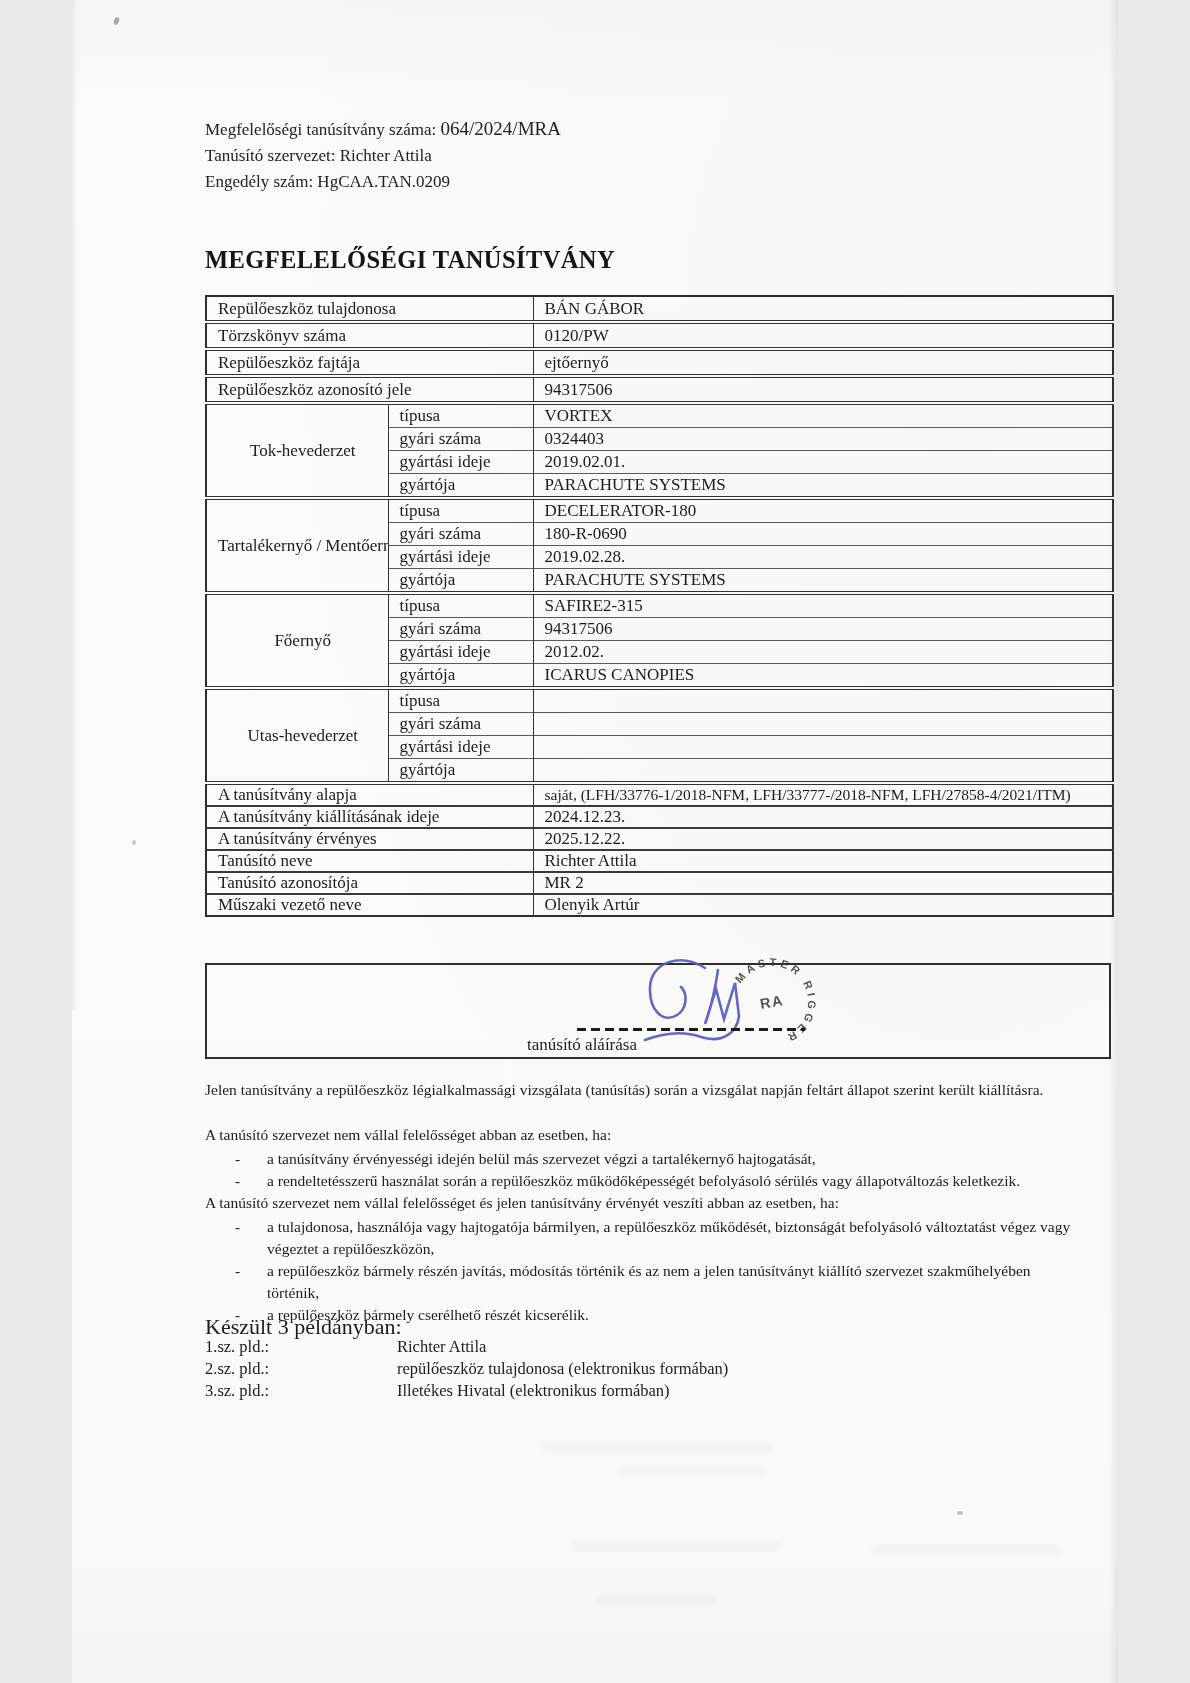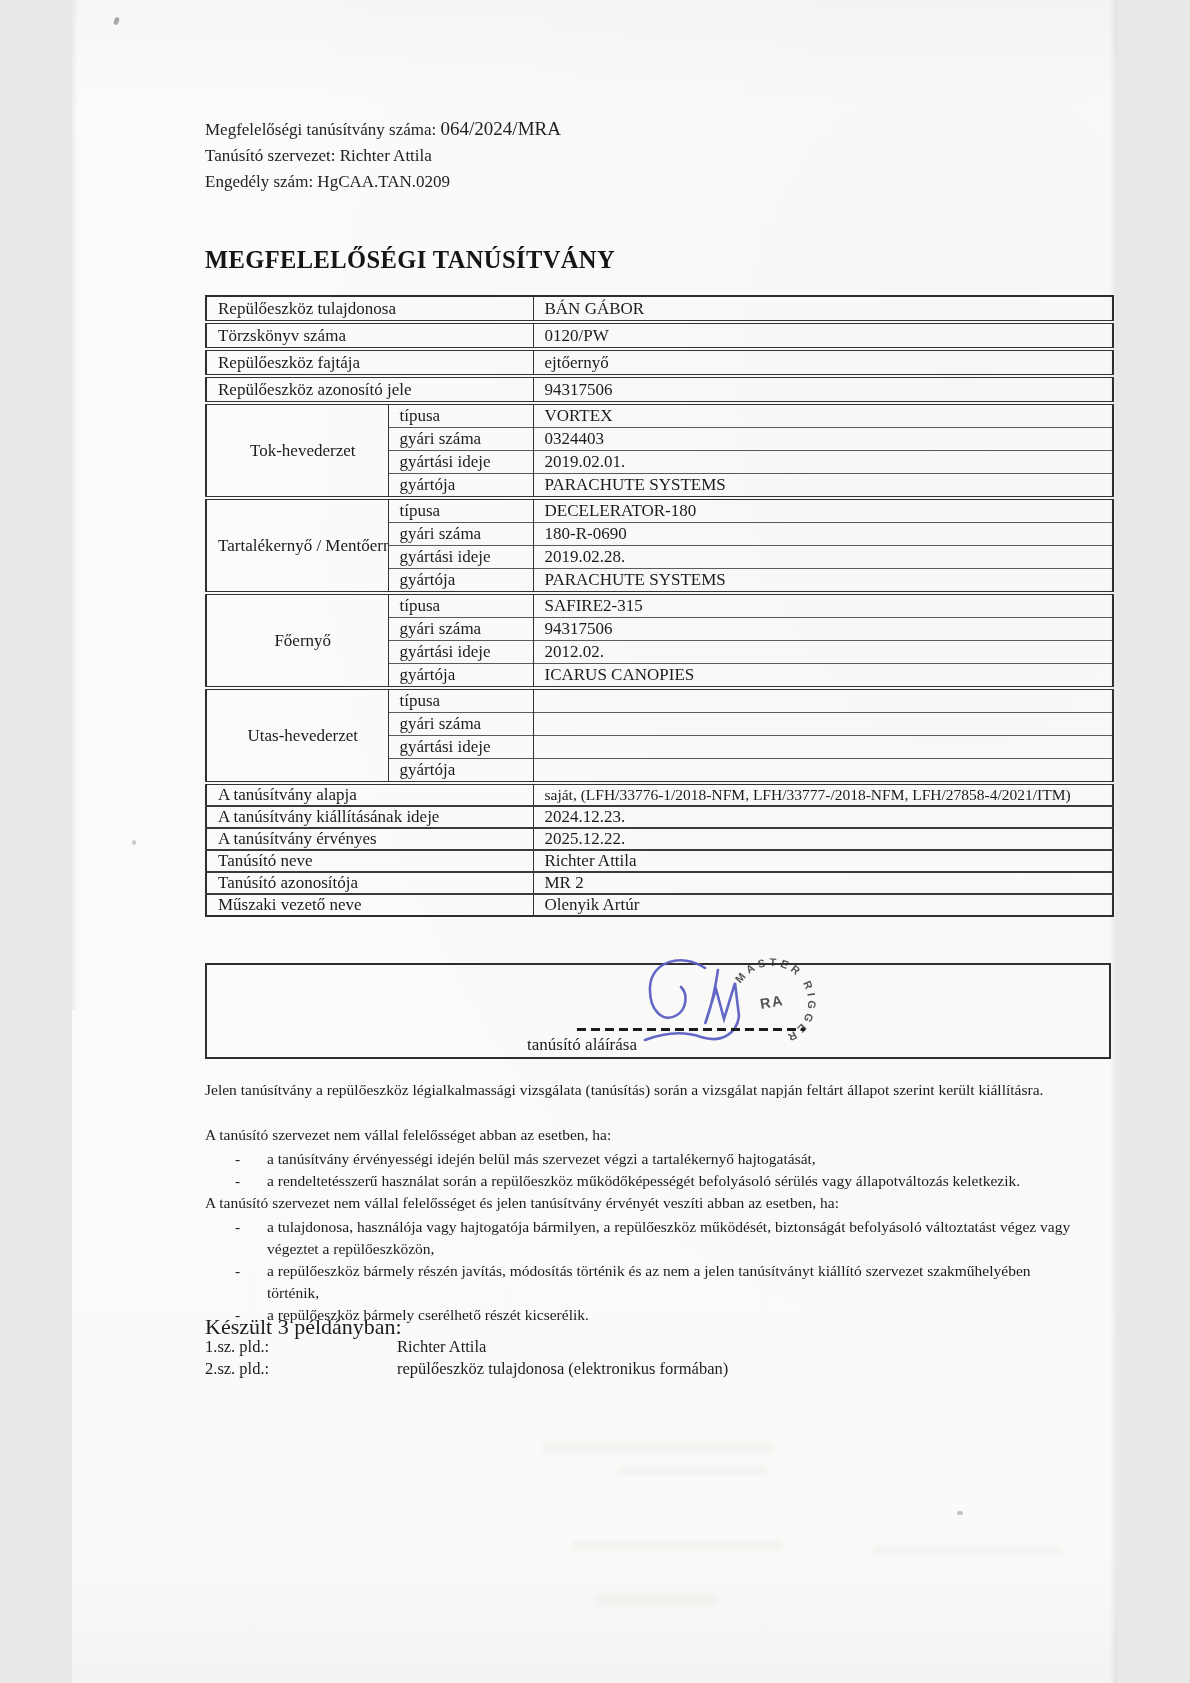--- a/index.html
+++ b/index.html
@@ -267,20 +267,24 @@
   <div class="note" style="top:1314px;font-size:22px;">Készült 3 példányban:</div>
   <div class="note" style="top:1336px;">
     <div class="copies-row">
         <span class="cno">1.sz. pld.:</span>
         <span>Richter Attila</span>
       </div>
     <div class="copies-row">
         <span class="cno">2.sz. pld.:</span>
         <span>repülőeszköz tulajdonosa (elektronikus formában)</span>
       </div>
+    <div class="copies-row">
+        <span class="cno">3.sz. pld.:</span>
+        <span>Illetékes Hivatal (elektronikus formában)</span>
+      </div>
   </div>
 
   <div class="smudge" style="left:470px;top:1442px;width:230px;height:11px;"></div>
   <div class="smudge" style="left:545px;top:1466px;width:150px;height:10px;"></div>
   <div class="smudge" style="left:500px;top:1540px;width:210px;height:11px;"></div>
   <div class="smudge" style="left:800px;top:1545px;width:190px;height:10px;"></div>
   <div class="smudge" style="left:525px;top:1595px;width:120px;height:10px;"></div>
 </div>
 
 </body></html>

